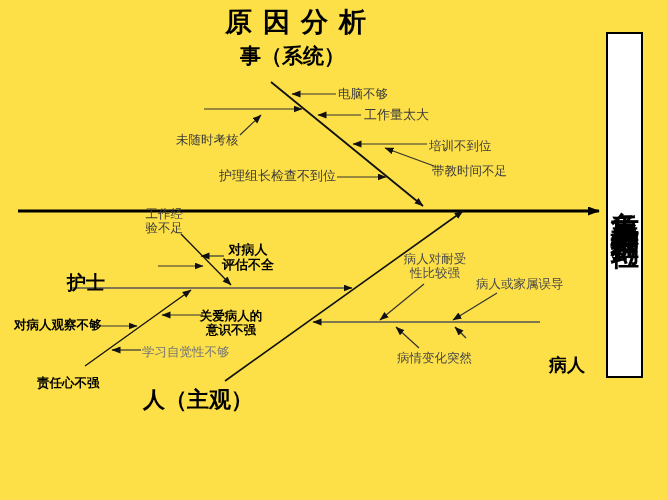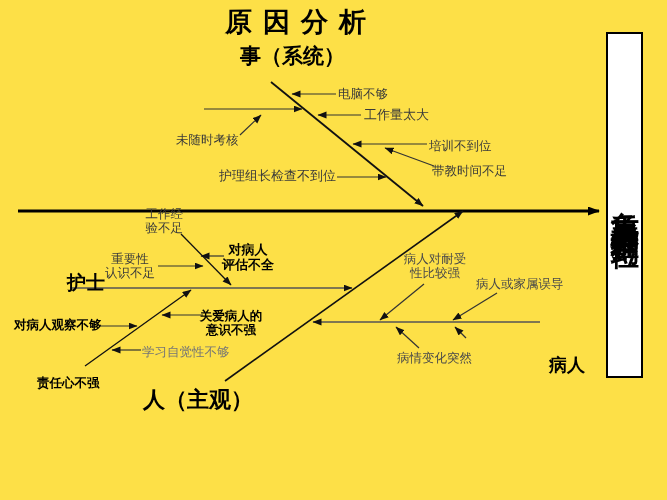--- a/index.html
+++ b/index.html
@@ -85,24 +85,20 @@
   <div class="lbl" style="left:219px;top:169px;font-size:13px;">护理组长检查不到位</div>
 
   <div class="lbl c" style="left:141px;top:207px;width:42px;text-align:right;">
     <div>工作经</div>
     <div>验不足</div>
   </div>
   <div class="lbl c b" style="left:221px;top:243px;width:54px;font-size:13px;">
     <div>对病人</div>
     <div>评估不全</div>
   </div>
-  <div class="lbl c" style="left:103px;top:252px;width:54px;">
-    <div>重要性</div>
-    <div>认识不足</div>
-  </div>
   <div class="lbl b" style="left:14px;top:318px;">对病人观察不够</div>
   <div class="lbl lt" style="left:142px;top:345px;">学习自觉性不够</div>
   <div class="lbl b" style="left:37px;top:376px;">责任心不强</div>
   <div class="lbl c b" style="left:199px;top:309px;width:64px;">
     <div>关爱病人的</div>
     <div>意识不强</div>
   </div>
 
   <div class="lbl c md" style="left:402px;top:252px;width:66px;">
     <div>病人对耐受</div>

